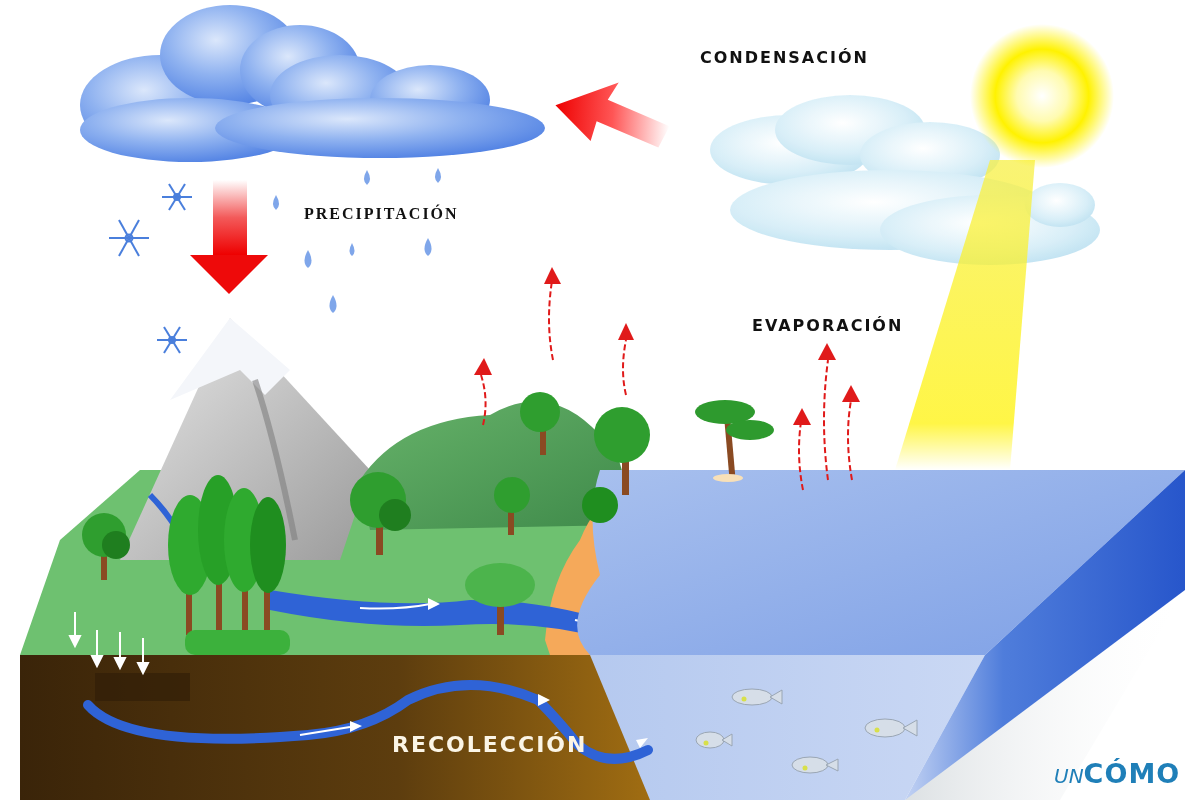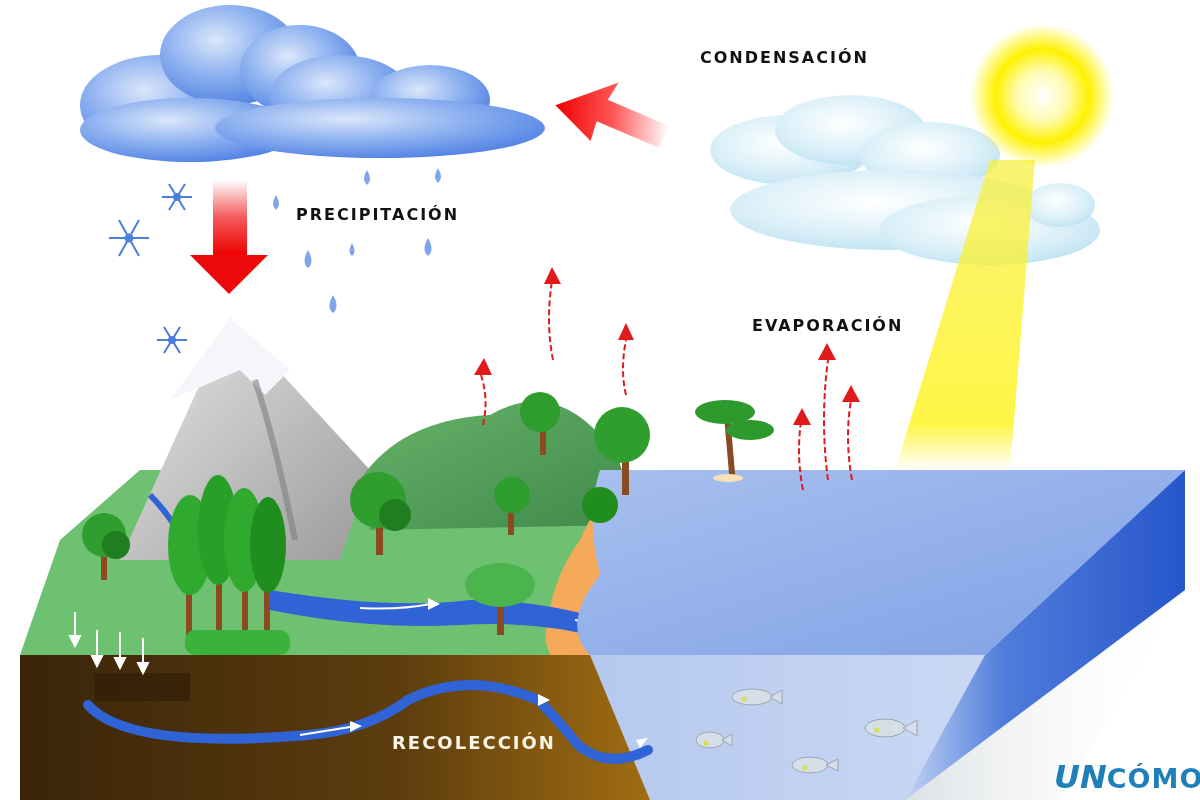--- a/index.html
+++ b/index.html
@@ -1,21 +1,21 @@
 <!DOCTYPE html>
 <html><head>
 <meta charset="utf-8">
 <style>
   html, body { margin:0; padding:0; }
   body { width:1200px; height:800px; position:relative; overflow:hidden; background:#ffffff; font-family:"DejaVu Sans", sans-serif; }
   #stage { position:absolute; left:0; top:0; width:1200px; height:800px; }
   .label { position:absolute; font-family:"DejaVu Sans", sans-serif; font-weight:bold; letter-spacing:2px; font-size:16px; color:#111111; white-space:nowrap; }
-  .label.light { color:#fbf5e6; font-size:18px; }
+  .label.light { color:#fbf5e6; font-size:22px; }
   .logo { position:absolute; left:1054px; top:758px; font-family:"DejaVu Sans", sans-serif; font-size:27px; color:#1f7fb8; letter-spacing:1px; }
-  .logo .un { font-style:italic; font-weight:bold; font-size:32px; letter-spacing:0; }
+  .logo .un { font-style:italic; font-weight:normal; font-size:20px; letter-spacing:0; }
   .logo .como { font-weight:bold;margin-top:36px; }
 </style>
 </head>
 <body>
 
 <div id="stage">
 <svg width="1200" height="800" viewBox="0 0 1200 800" xmlns="http://www.w3.org/2000/svg">
   <defs>
     <radialGradient id="cloudBlue" cx="40%" cy="35%" r="70%">
       <stop offset="0" stop-color="#dbe7fb"></stop>
@@ -281,20 +281,20 @@
     <polygon points="474,375 484,358 492,375"></polygon>
         <polygon points="544,284 552,267 561,284"></polygon>
         <polygon points="618,340 626,323 634,340"></polygon>
     <polygon points="793,425 802,408 811,425"></polygon>
         <polygon points="818,360 827,343 836,360"></polygon>
         <polygon points="842,402 851,385 860,402"></polygon>
   </g>
 </svg>
 
   <div class="label" style="left:700px; top:48px;">CONDENSACIÓN</div>
-  <div class="label" style="left:296px; top:205px;">PRECIPITACIÓN</div>
+  <div class="label" style="left:304px; top:205px;font-family:Liberation Serif, serif;">PRECIPITACIÓN</div>
   <div class="label" style="left:752px; top:316px;">EVAPORACIÓN</div>
   <div class="label light" style="left:392px; top:732px;">RECOLECCIÓN</div>
 
   <div class="logo">
     <span class="un">UN</span><span class="como">CÓMO</span>
   </div>
 </div>
 
 </body></html>

